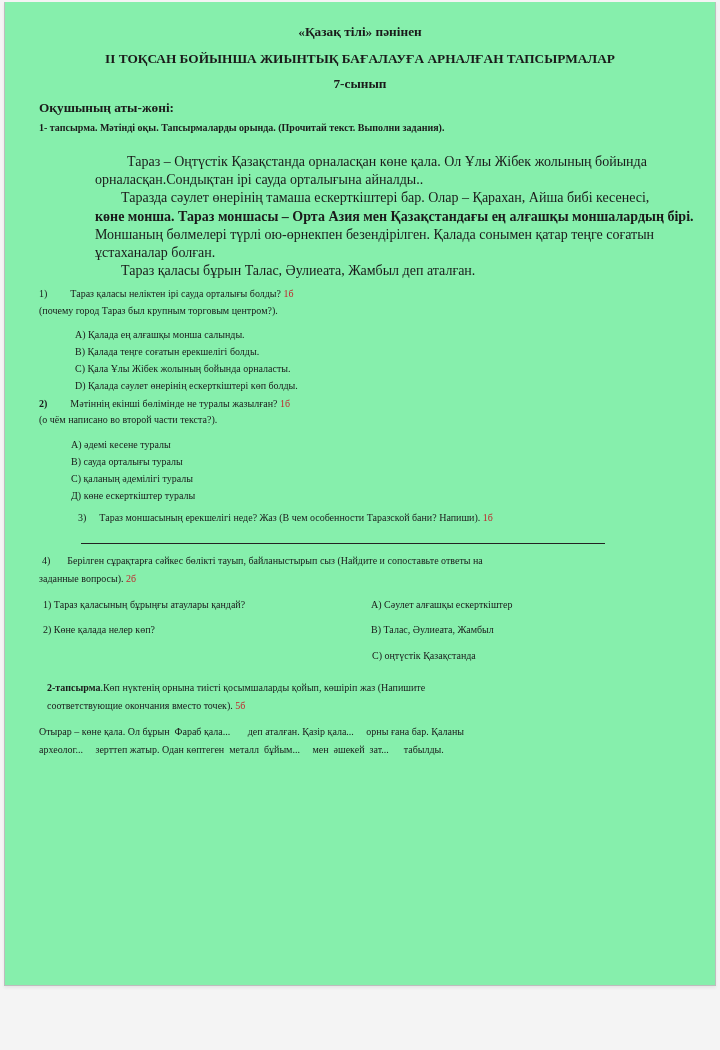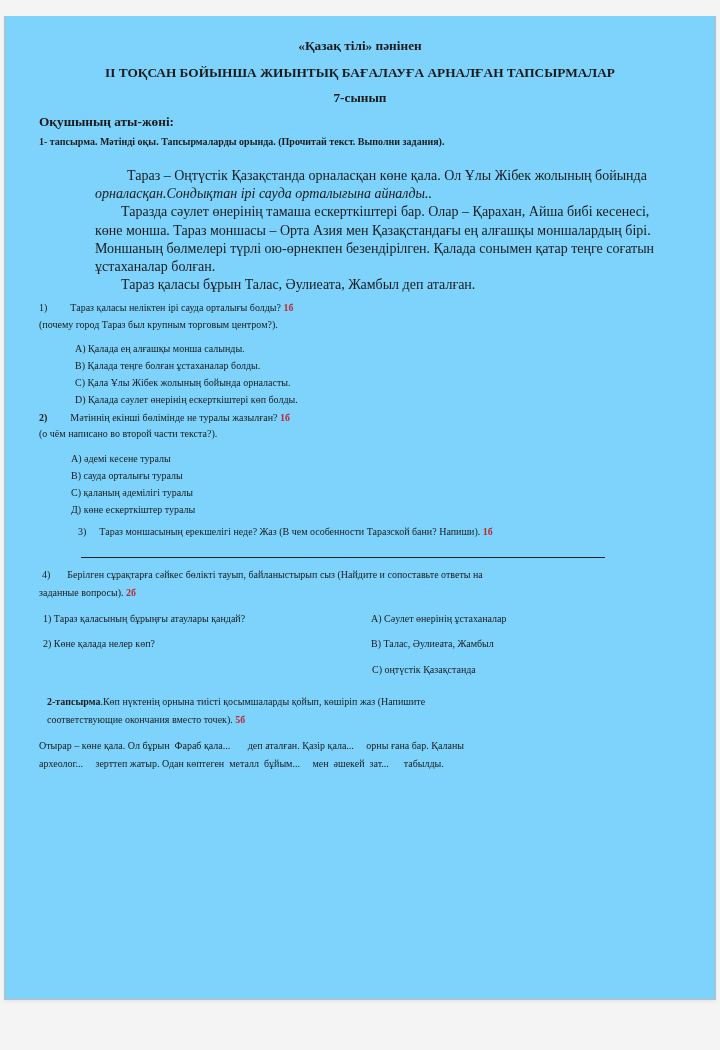--- a/index.html
+++ b/index.html
@@ -2,65 +2,65 @@
 <html><head>
 <meta charset="utf-8">
 <style>
   html, body { margin: 0; padding: 0; }
   body {
     width: 720px; height: 1050px; background: #f4f4f4;
     font-family: "Liberation Serif", "DejaVu Serif", serif;
     color: #1a1a1a; position: relative; overflow: hidden;
   }
   .page {
-    position: absolute; left: 4px; top: 16px; width: 710px; height: 983px;
-    background: #7dd3fc; border: 1px solid #bdbdbd; border-top: none;
+    position: absolute; left: 4px; top: 2px; width: 710px; height: 983px;
+    background: #86efac; border: 1px solid #bdbdbd; border-top: none;
     box-shadow: 0 2px 3px rgba(0,0,0,0.06);
   }
   .abs { position: absolute; white-space: nowrap; }
   .center { left: 0; width: 710px; text-align: center; }
   .b { font-weight: bold; }
-  .red { color: #c0272d; font-weight: bold; }
+  .red { color: #c0272d; font-weight: normal; }
   .t13 { font-size: 13.3px; }
   .t14 { font-size: 10px; }
   .para { position: absolute; left: 34px; width: 640px; font-size: 14px; line-height: 18.2px; }
   .para p { margin: 0; white-space: nowrap; }
   .line-rule { position: absolute; left: 76px; top: 541px; width: 524px; height: 0; border-top: 1px solid #222; }
 </style>
 </head>
 <body>
 
 <div class="page">
 
   <div class="abs center b t13" style="top:22px;">«Қазақ тілі» пәнінен</div>
   <div class="abs center b t13" style="top:49px;">II ТОҚСАН  БОЙЫНША  ЖИЫНТЫҚ  БАҒАЛАУҒА  АРНАЛҒАН ТАПСЫРМАЛАР</div>
   <div class="abs center b t13" style="top:74px;">7-сынып</div>
   <div class="abs b t13" style="left:34px; top:98px;">Оқушының  аты-жөні:</div>
   <div class="abs b t14" style="left:34px; top:120px;">1- тапсырма. Мәтінді оқы. Тапсырмаларды орында. (Прочитай текст. Выполни задания).</div>
 
   <div class="para" style="top:151px;">
     <p style="padding-left:88px;">Тараз – Оңтүстік Қазақстанда орналасқан көне қала. Ол Ұлы Жібек жолының бойында</p>
-    <p style="padding-left:56px;font-style:italic;">орналасқан.Сондықтан ірі сауда орталығына айналды..</p>
+    <p style="padding-left:56px;">орналасқан.Сондықтан ірі сауда орталығына айналды..</p>
     <p style="padding-left:82px;">Таразда сәулет өнерінің тамаша ескерткіштері бар. Олар – Қарахан, Айша бибі кесенесі,</p>
-    <p style="padding-left:56px;">көне монша. Тараз моншасы – Орта Азия мен Қазақстандағы ең алғашқы моншалардың бірі.</p>
+    <p style="padding-left:56px;font-weight:bold;">көне монша. Тараз моншасы – Орта Азия мен Қазақстандағы ең алғашқы моншалардың бірі.</p>
     <p style="padding-left:56px;">Моншаның бөлмелері түрлі ою-өрнекпен безендірілген. Қалада сонымен қатар теңге соғатын</p>
     <p style="padding-left:56px;">ұстаханалар болған.</p>
     <p style="padding-left:82px;">Тараз қаласы бұрын Талас, Әулиеата, Жамбыл деп аталған.</p>
   </div>
 
   <div class="abs t14" style="left:34px; top:286px;">
     <span>1)</span>
     <span style="display:inline-block; width:18px;"></span>
     <span>Тараз қаласы неліктен ірі сауда орталығы болды?</span>
     <span class="red">1б</span>
   </div>
   <div class="abs t14" style="left:34px; top:303px;">(почему  город Тараз был крупным торговым центром?).</div>
   <div class="abs t14" style="left:70px; top:324px; line-height:17px;">
     <div>A) Қалада ең алғашқы монша салынды.</div>
-    <div>B) Қалада теңге болған ұстаханалар болды.</div>
+    <div>B) Қалада теңге соғатын ерекшелігі болды.</div>
     <div>C) Қала Ұлы Жібек жолының бойында орналасты.</div>
     <div>D) Қалада сәулет өнерінің ескерткіштері көп болды.</div>
   </div>
 
   <div class="abs t14" style="left:34px; top:396px;">
     <span class="b">2)</span>
     <span style="display:inline-block; width:18px;"></span>
     <span>Мәтіннің екінші бөлімінде не туралы жазылған?</span>
     <span class="red">1б</span>
   </div>
@@ -85,21 +85,21 @@
     <span style="display:inline-block; width:12px;"></span>
     <span>Берілген сұрақтарға сәйкес бөлікті тауып, байланыстырып сыз (Найдите и сопоставьте ответы на</span>
   </div>
   <div class="abs t14" style="left:34px; top:571px;">
     <span>заданные вопросы).</span>
     <span class="red">2б</span>
   </div>
 
   <div class="abs t14" style="left:38px; top:597px;">1) Тараз қаласының бұрыңғы атаулары қандай?</div>
   <div class="abs t14" style="left:38px; top:622px;">2) Көне қалада нелер көп?</div>
-  <div class="abs t14" style="left:366px; top:597px;">А) Сәулет өнерінің ұстаханалар</div>
+  <div class="abs t14" style="left:366px; top:597px;">А) Сәулет алғашқы ескерткіштер</div>
   <div class="abs t14" style="left:366px; top:622px;">В) Талас, Әулиеата, Жамбыл</div>
   <div class="abs t14" style="left:367px; top:648px;">С) оңтүстік Қазақстанда</div>
 
   <div class="abs t14" style="left:42px; top:680px;">
     <span class="b">2-тапсырма</span><span>.Көп нүктенің орнына тиісті қосымшаларды қойып, көшіріп жаз (Напишите</span>
   </div>
   <div class="abs t14" style="left:42px; top:698px;">
     <span>соответствующие окончания  вместо точек).</span>
     <span class="red">5б</span>
   </div>

